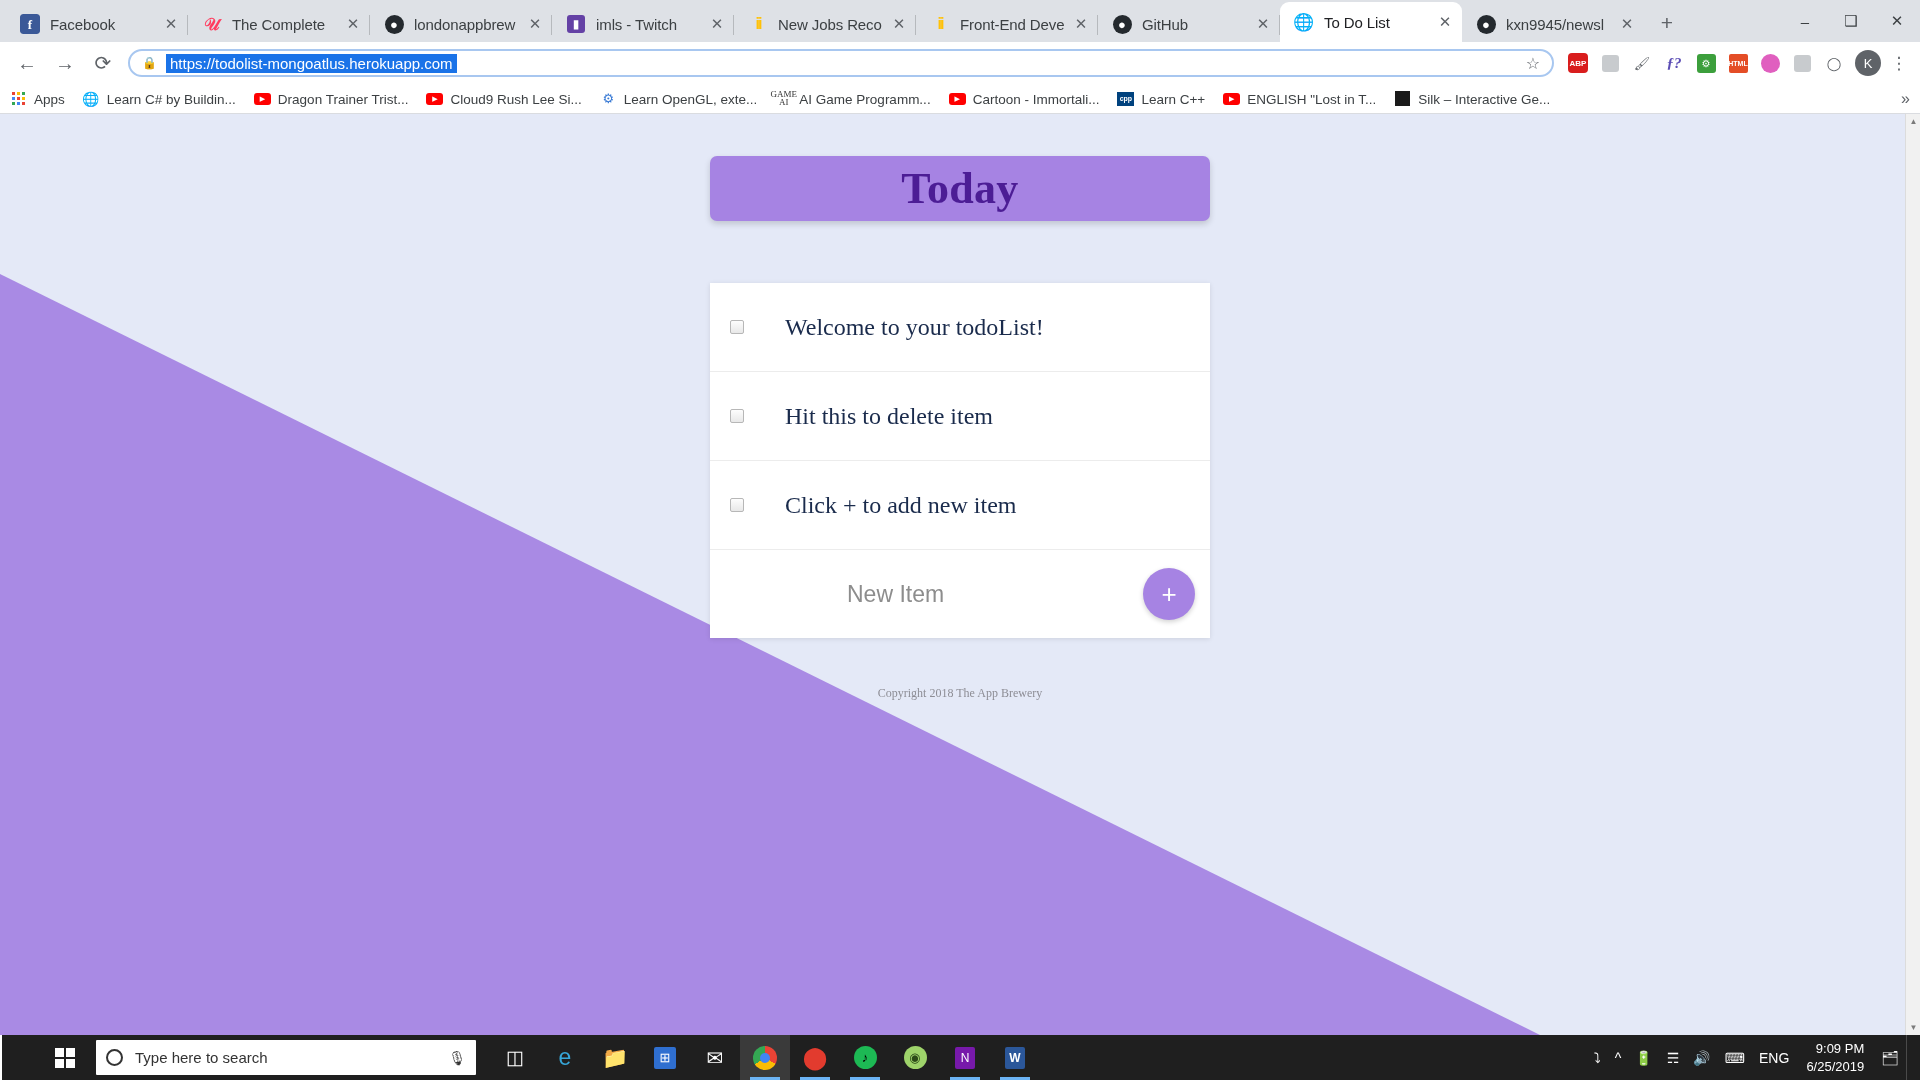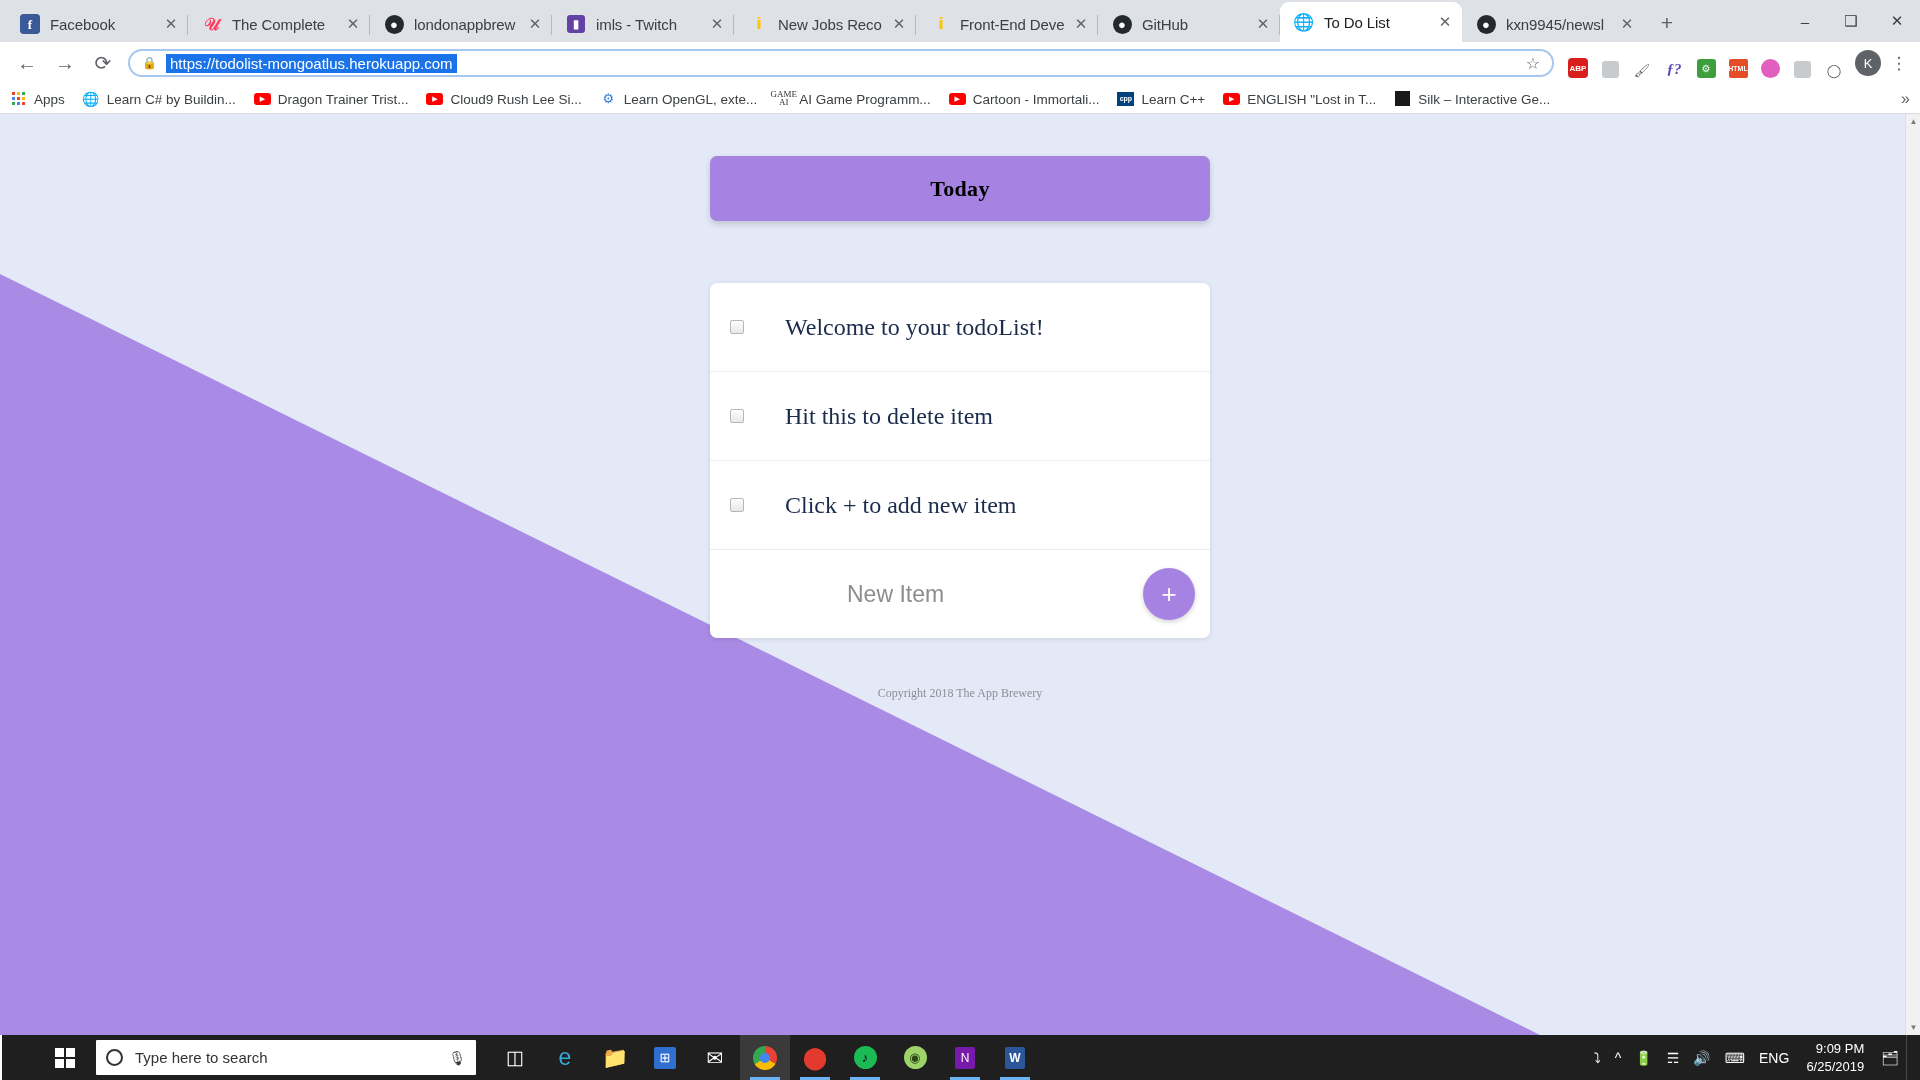--- a/index.html
+++ b/index.html
@@ -56,21 +56,21 @@
   }
 
   
   .fi-fb { background: #3b5998; color: #fff; font-weight: bold; font-family: "Liberation Serif", serif;
            width: 20px; height: 20px; display:flex; align-items:center; justify-content:center; border-radius:3px;}
   .fi-u  { color: #ff3c5f; font-weight: bold; font-size: 17px; font-family: "Liberation Serif", serif; }
   .fi-gh { background: #24292e; color: #fff; border-radius: 50%; width: 19px; height: 19px;
            display:flex; align-items:center; justify-content:center; font-size: 13px; }
   .fi-tw { background: #6441a5; color: #fff; border-radius: 3px; width: 18px; height: 18px;
            display:flex; align-items:center; justify-content:center; font-size: 12px; }
-  .fi-ind { color: #ffc107; font-weight: normal; font-size: 16px; letter-spacing: -2px; }
+  .fi-ind { color: #ffc107; font-weight: bold; font-size: 16px; letter-spacing: -2px; }
   .fi-globe { color: #5f6368; font-size: 17px; }
 
   .newtab {
     width: 34px; height: 34px; margin-left: 6px; margin-bottom: 2px;
     display: flex; align-items: center; justify-content: center;
     font-size: 21px; color: #5f6368; border-radius: 50%;
   }
   .winctrls {
     position: absolute; right: 0; top: 0; height: 42px;
     display: flex; align-items: center;
@@ -100,21 +100,21 @@
   .omnibox .urltext {
     flex: 1 1 auto; font-size: 15px; color: #fff;
     background: #1a73e8; padding: 1px 4px;
     white-space: nowrap; overflow: hidden;
     max-width: fit-content;
   }
   .omnibox .star { margin-left: auto; font-size: 16px; color: #5f6368; padding: 0 8px; }
   .exticons { display: flex; align-items: center; }
   .exticon {
     width: 30px; height: 30px; margin: 1px 1px;
-    display: flex; align-items: flex-end; justify-content: center;
+    display: flex; align-items: center; justify-content: center;
     font-size: 13px; color: #5f6368;
   }
   .ic-abp { background:#d91d1d; color:#fff; border-radius:4px; width:20px;height:20px;
             font-size:8px; font-weight:bold; display:flex;align-items:center;justify-content:center; }
   .ic-f   { color:#5b4db5; font-weight:bold; font-style:italic; font-size:15px; font-family:"Liberation Serif", serif;}
   .ic-html{ background:#e44d26; color:#fff; font-size:7px; font-weight:bold; width:19px;height:19px;
             display:flex;align-items:center;justify-content:center;border-radius:2px;}
   .ic-pink{ background:#e05fbf; border-radius:50%; width:19px;height:19px; }
   .ic-green{ background:#3c9f3c; border-radius:3px; width:19px;height:19px;
              display:flex;align-items:center;justify-content:center;color:#fff;font-size:10px;}
@@ -178,26 +178,26 @@
 
   .today-header {
     background: #a683e3;
     border-radius: 7px;
     height: 65px;
     display: flex; align-items: center; justify-content: center;
     box-shadow: 0 3px 6px rgba(0,0,0,0.16);
     margin-bottom: 62px;
   }
   .today-header h1 {
-    color: #000000; font-family: "Liberation Serif", serif;
-    font-size: 22px; font-weight: bold; letter-spacing: .3px;
+    color: #4c1d95; font-family: "Liberation Serif", serif;
+    font-size: 44px; font-weight: bold; letter-spacing: .3px;
   }
 
   .card {
-    background: #fff; border-radius: 7px;
+    background: #fff; border-radius: 0;
     box-shadow: 0 1px 5px rgba(0,0,0,0.10);
     overflow: hidden;
   }
   .todo-item {
     height: 89px;
     display: flex; align-items: center;
     border-bottom: 1px solid #ececec;
     padding-left: 20px;
   }
   .todo-item:last-of-type { border-bottom: 1px solid #ececec; }

